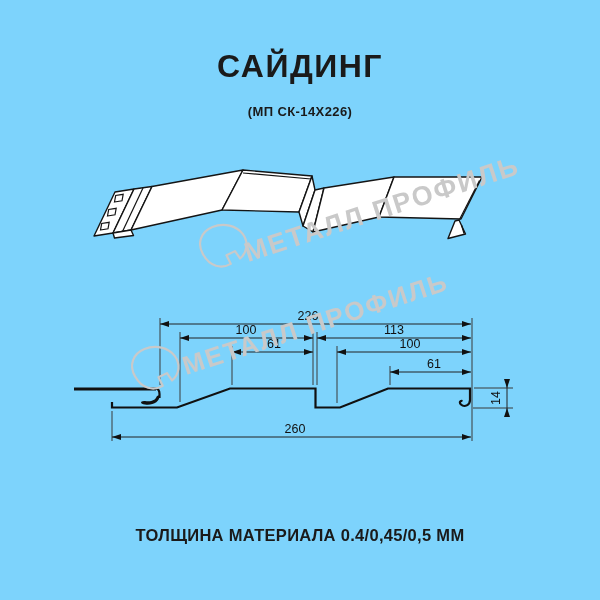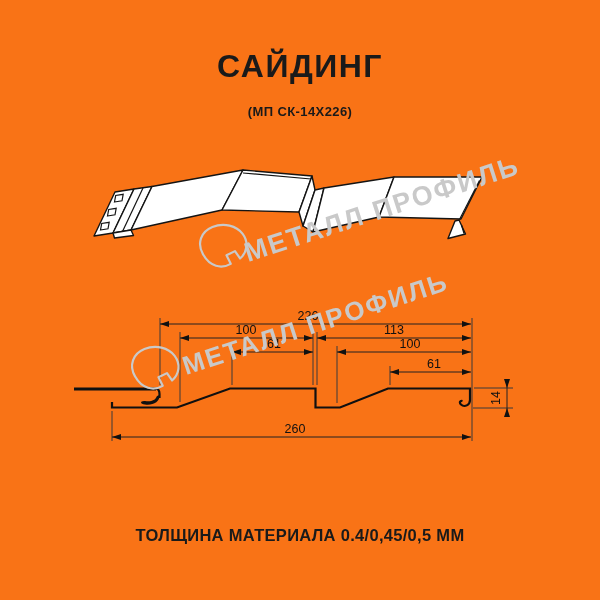--- a/index.html
+++ b/index.html
@@ -1,17 +1,17 @@
 <!DOCTYPE html>
 <html><head>
 <meta charset="utf-8">
 <style>
   html,body{margin:0;padding:0;background:#fff;}
   .page{
-    position:relative;width:600px;height:600px;background:#f97316;overflow:hidden;
+    position:relative;width:600px;height:600px;background:#7dd3fc;overflow:hidden;
     font-family:"Liberation Sans","DejaVu Sans",sans-serif;color:#1a1a1a;
   }
   .hdr{position:absolute;left:0;width:600px;text-align:center;}
   .title{top:48px;font-size:32px;font-weight:800;letter-spacing:1.5px;}
   .subtitle{top:85px;font-size:15.5px;font-weight:700;letter-spacing:0.8px;}
   .model{top:104px;font-size:13px;font-weight:700;letter-spacing:0.4px;}
   .footer{position:absolute;left:0;top:526px;width:600px;text-align:center;
     font-size:16.5px;font-weight:700;letter-spacing:0.3px;}
   svg text.dim{
     font-family:"Liberation Sans","DejaVu Sans",sans-serif;

